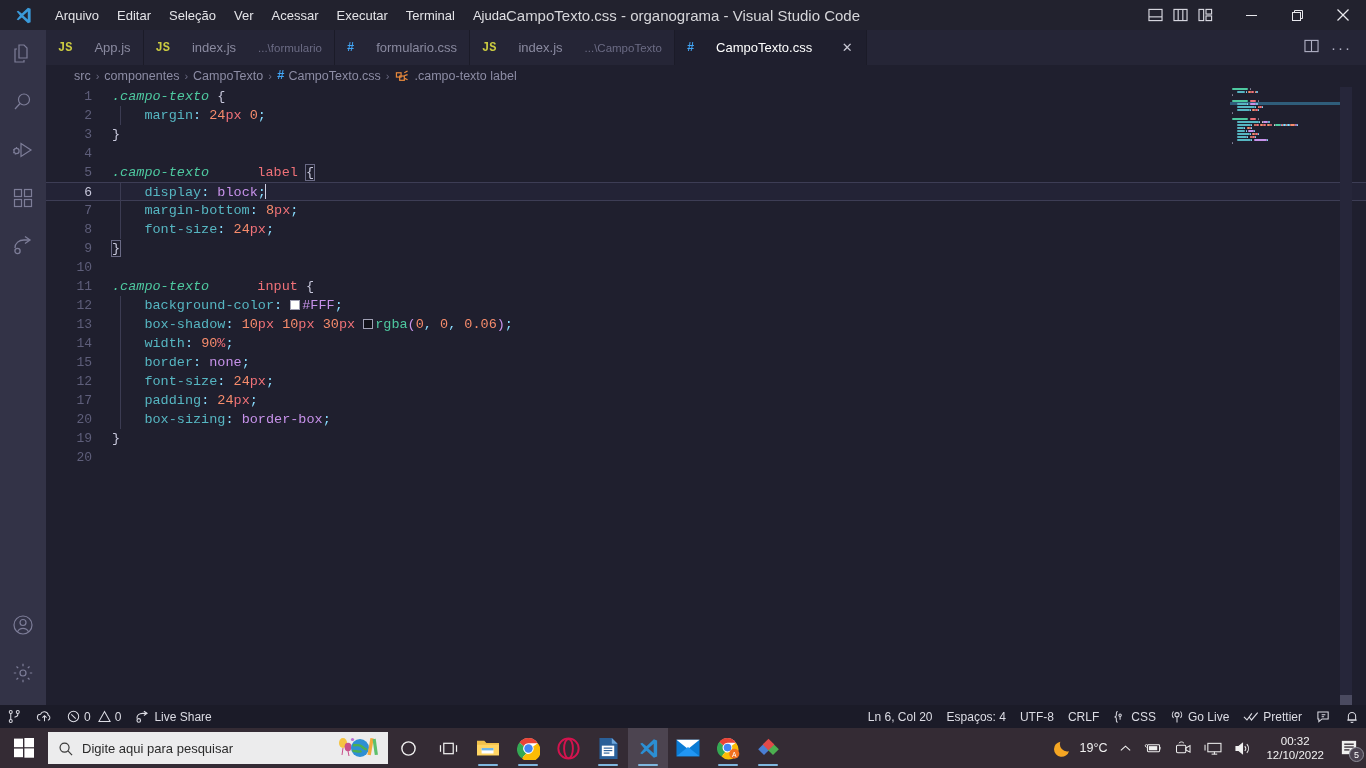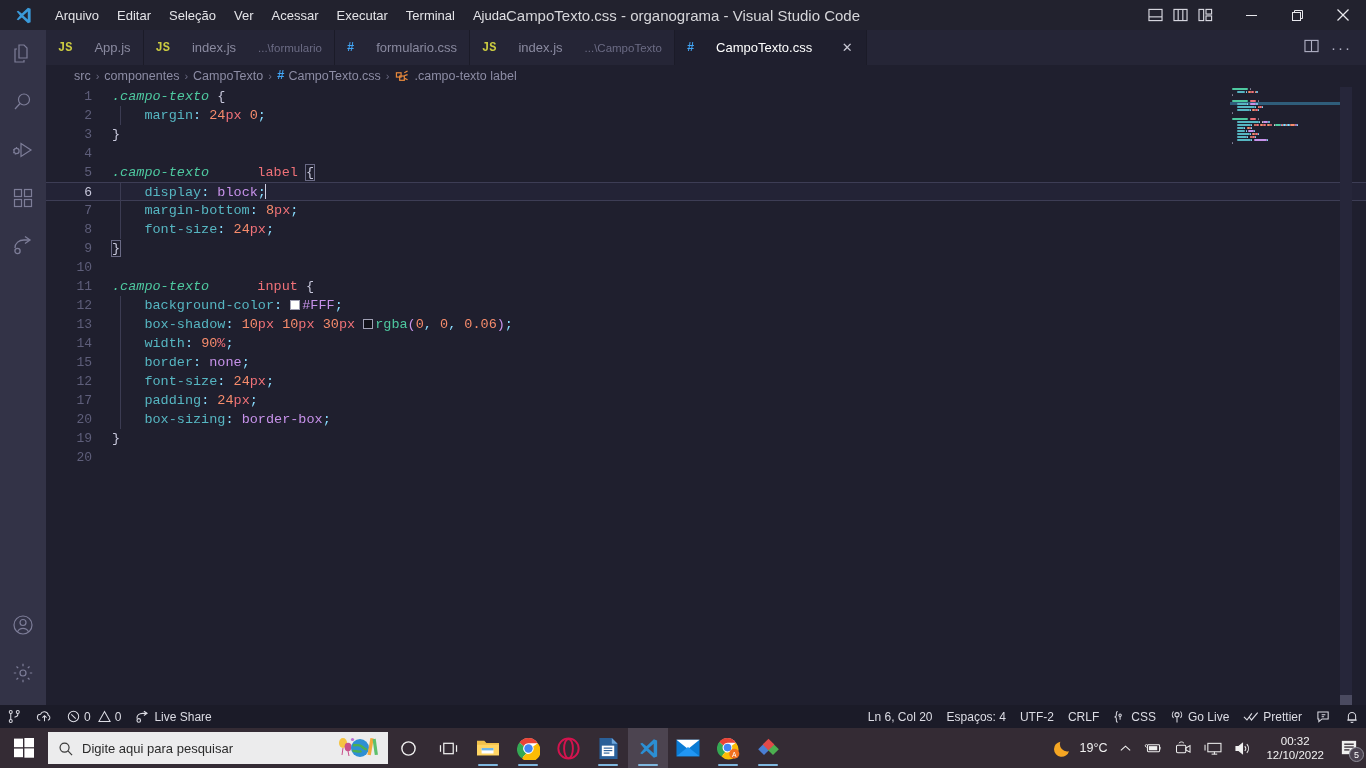--- a/index.html
+++ b/index.html
@@ -547,21 +547,21 @@
         <path d="M2 9c0-3.3 2.7-5.4 6-5.4h4"></path>
           <polyline points="9.5,1.4 12.8,3.6 9.5,5.8"></polyline>
           <circle cx="4" cy="11.2" r="1.9"></circle>
       </svg>
       <span>Live Share</span>
     </div>
 
     <div class="sb-right">
       <div class="sb-item">Ln 6, Col 20</div>
       <div class="sb-item">Espaços: 4</div>
-      <div class="sb-item">UTF-2</div>
+      <div class="sb-item">UTF-8</div>
       <div class="sb-item">CRLF</div>
       <div class="sb-item">
         <svg width="14" height="14" viewBox="0 0 15 15" fill="none" stroke="#dcdce4" stroke-width="1.1">
           <path d="M5 1.6C3.4 1.6 3.6 4 3.6 5.3S2.6 7.4 1.6 7.4c1 0 2 .8 2 2.1s-.2 3.7 1.4 3.7"></path>
           <circle cx="7.6" cy="5.6" r="1.3"></circle>
             <path d="M7.6 7v3.5"></path>
         </svg>
         <span>CSS</span>
       </div>
       <div class="sb-item">

